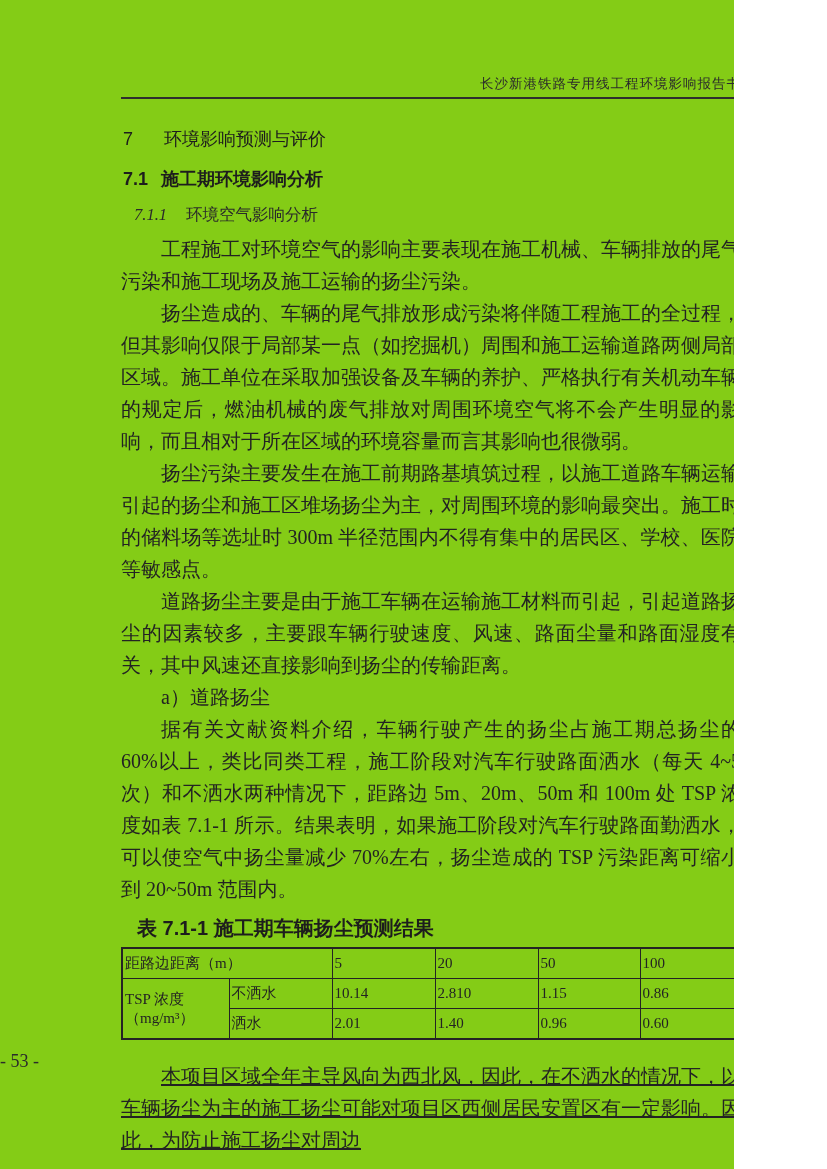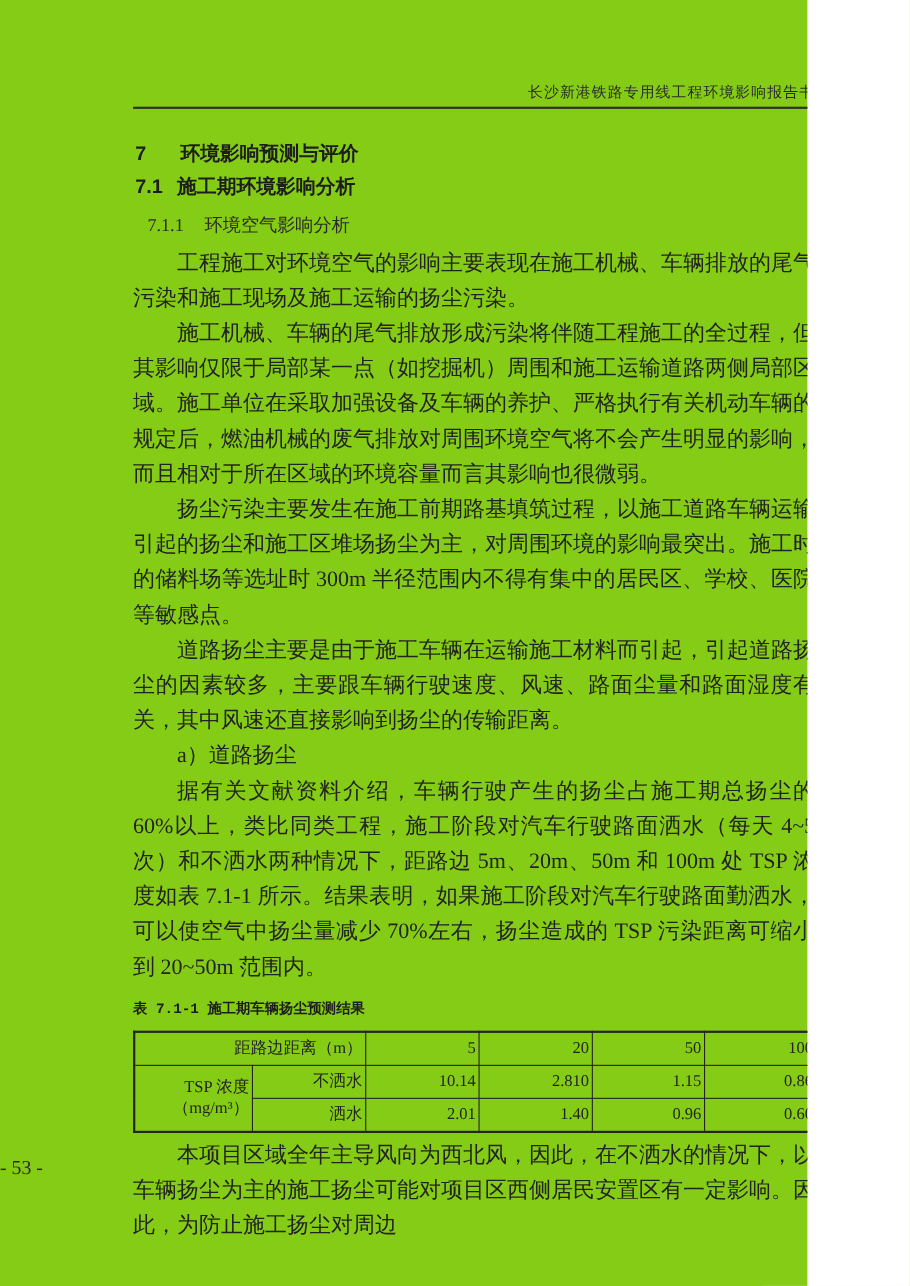--- a/index.html
+++ b/index.html
@@ -27,78 +27,78 @@
     line-height: 16px;
   }
   .doc-header-rule {
     margin-top: 5px;
     border-bottom: 2px solid #2e2e2e;
     height: 0;
   }
   .h1 {
     margin: 28px 0 0 2px;
     font-family: "Liberation Sans", "DejaVu Sans", sans-serif;
-    font-weight: bold;
+    font-weight: normal;
     font-size: 18px;
     line-height: 24px;
     color: #1d1d1d;
   }
   .h1 .h-num { display: inline-block; min-width: 41px; }
   .h2 {
-    margin: 6px 0 0 2px;
+    margin: 16px 0 0 2px;
     font-family: "Liberation Sans", "DejaVu Sans", sans-serif;
     font-weight: bold;
     font-size: 18px;
     line-height: 24px;
     color: #1d1d1d;
   }
   .h2 .h-num { display: inline-block; min-width: 38px; }
   .h3 {
     margin: 13px 0 0 13px;
     font-weight: normal;
     font-size: 16.5px;
     line-height: 22px;
     color: #2a2a2a;
   }
-  .h3 .h-num { display: inline-block; min-width: 52px; }
+  .h3 .h-num { display: inline-block; min-width: 52px; font-style: italic; }
   .body-p {
     margin: 0;
     font-size: 20px;
     line-height: 32px;
     text-align: justify;
     text-indent: 2em;
     color: #232323;
   }
   .body-p.first { margin-top: 7px; }
   .tbl-caption {
-    margin: 12px 0 0 0;
-    font-family: Liberation Mono, monospace;
+    margin: 12px 0 0 16px;
+    font-family: Liberation Sans, sans-serif;
     font-weight: bold;
-    font-size: 13px;
+    font-size: 20px;
     line-height: 22px;
     color: #1d1d1d;
   }
   table.dust-table {
     width: 620px;
     margin-top: 8px;
     border-collapse: collapse;
     table-layout: fixed;
     border: 2px solid #242424;
   }
   table.dust-table td {
     border: 1px solid #242424;
     height: 29px;
-    text-align: right;
+    text-align: left;
     vertical-align: middle;
     font-size: 15px;
     color: #232323;
     padding: 0 2px;
     line-height: 19px;
   }
-  .p-after-table { margin-top: 4px; }
+  .p-after-table { margin-top: 20px; text-decoration: underline; }
   .doc-footer {
     position: absolute;
     left: 0;
     top: 1051px;
     width: 100%;
     text-align: left;
     font-size: 18px;
     color: #2b2b2b;
   }
 </style>
@@ -117,21 +117,21 @@
 
     <div class="h2">
       <span class="h-num">7.1</span><span>施工期环境影响分析</span>
     </div>
 
     <div class="h3">
       <span class="h-num">7.1.1</span><span>环境空气影响分析</span>
     </div>
 
     <p class="body-p first">工程施工对环境空气的影响主要表现在施工机械、车辆排放的尾气污染和施工现场及施工运输的扬尘污染。</p>
-    <p class="body-p">施工机械、车辆的尾气排放形成污染将伴随工程施工的全过程，但其影响仅限于局部某一点（如挖掘机）周围和施工运输道路两侧局部区域。施工单位在采取加强设备及车辆的养护、严格执行有关机动车辆的规定后，燃油机械的废气排放对周围环境空气将不会产生明显的影响，而且相对于所在区域的环境容量而言其影响也很微弱。</p>
+    <p class="body-p">扬尘造成的、车辆的尾气排放形成污染将伴随工程施工的全过程，但其影响仅限于局部某一点（如挖掘机）周围和施工运输道路两侧局部区域。施工单位在采取加强设备及车辆的养护、严格执行有关机动车辆的规定后，燃油机械的废气排放对周围环境空气将不会产生明显的影响，而且相对于所在区域的环境容量而言其影响也很微弱。</p>
     <p class="body-p">扬尘污染主要发生在施工前期路基填筑过程，以施工道路车辆运输引起的扬尘和施工区堆场扬尘为主，对周围环境的影响最突出。施工时的储料场等选址时 300m 半径范围内不得有集中的居民区、学校、医院等敏感点。</p>
     <p class="body-p">道路扬尘主要是由于施工车辆在运输施工材料而引起，引起道路扬尘的因素较多，主要跟车辆行驶速度、风速、路面尘量和路面湿度有关，其中风速还直接影响到扬尘的传输距离。</p>
     <p class="body-p">a）道路扬尘</p>
     <p class="body-p">据有关文献资料介绍，车辆行驶产生的扬尘占施工期总扬尘的 60%以上，类比同类工程，施工阶段对汽车行驶路面洒水（每天 4~5 次）和不洒水两种情况下，距路边 5m、20m、50m 和 100m 处 TSP 浓度如表 7.1-1 所示。结果表明，如果施工阶段对汽车行驶路面勤洒水，可以使空气中扬尘量减少 70%左右，扬尘造成的 TSP 污染距离可缩小到 20~50m 范围内。</p>
 
     <p class="tbl-caption">表 7.1-1 施工期车辆扬尘预测结果</p>
 
     <table class="dust-table">
       <colgroup>
         <col style="width:107px">

